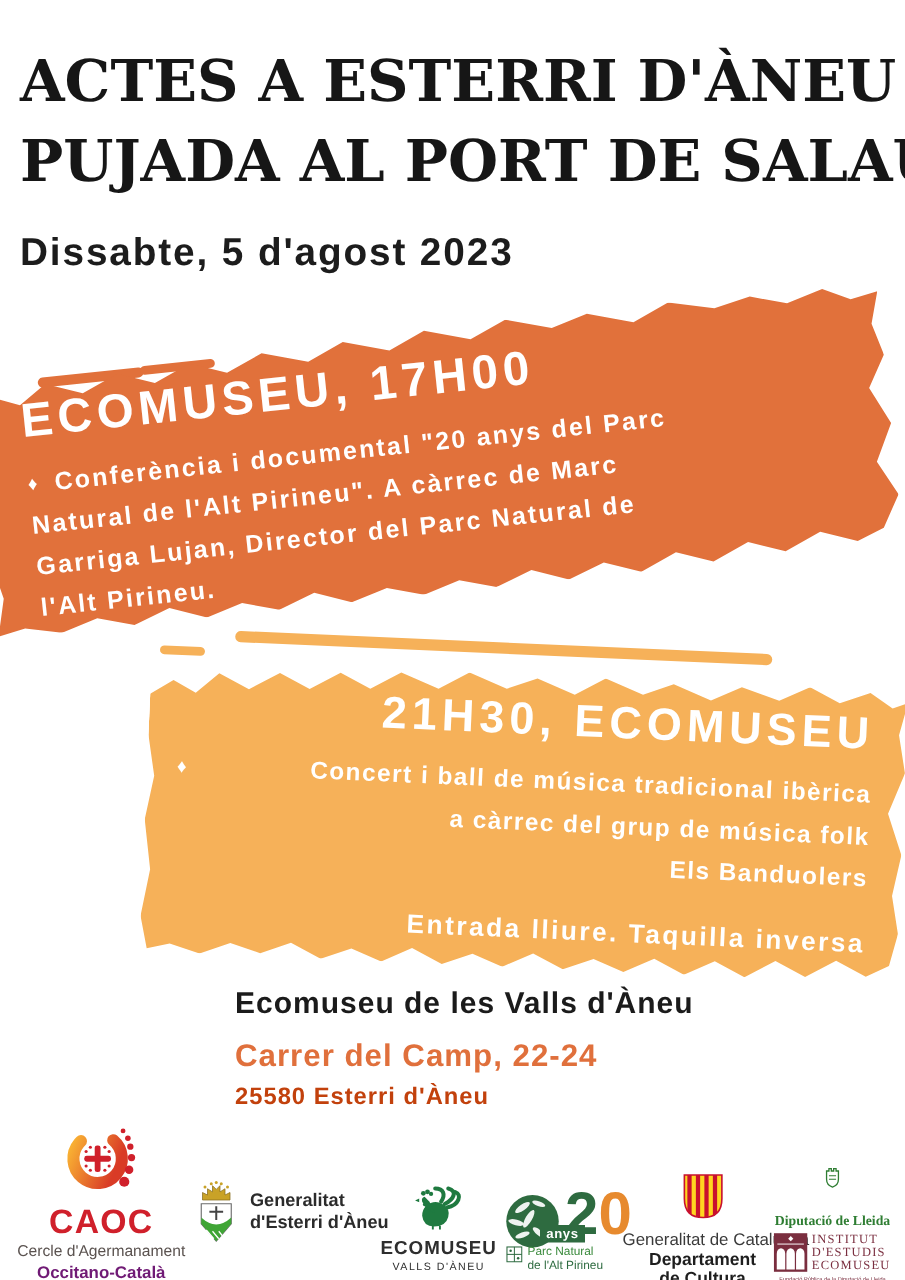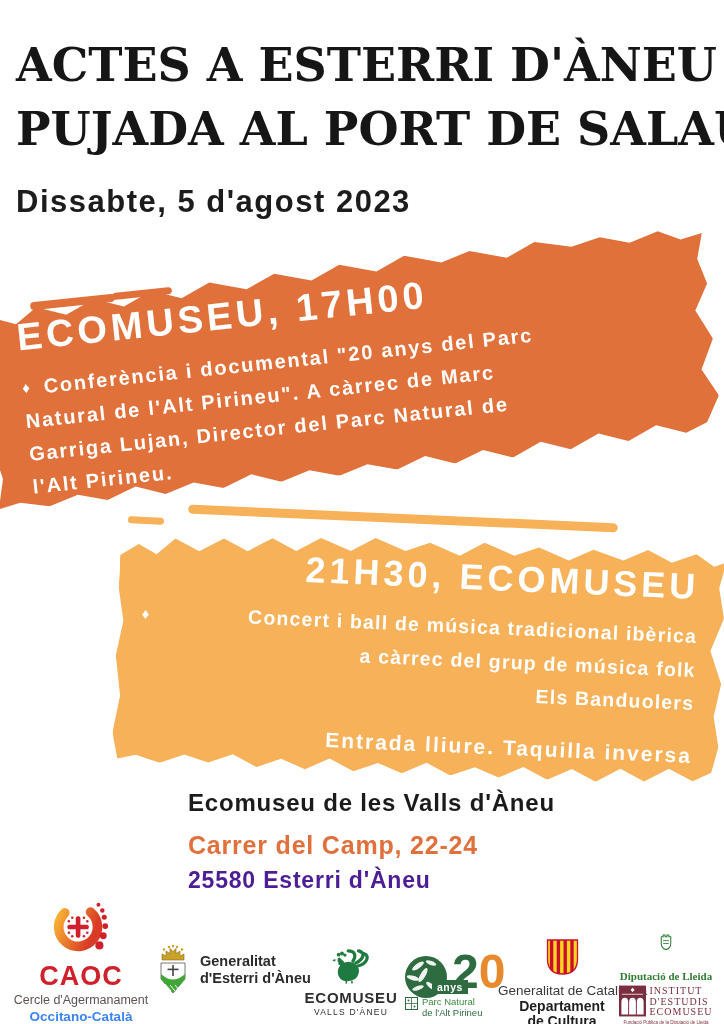--- a/index.html
+++ b/index.html
@@ -43,27 +43,27 @@
   .banner1 .bullet{margin-right:12px;}
   .b2-line1{display:flex;justify-content:space-between;align-items:baseline;}
   .banner2 .note{margin-top:24px;font-size:21px;font-weight:bold;letter-spacing:2px;}
   .frag{position:absolute;border-radius:5px;}
   .frag.o{background:#E1713B;transform:rotate(-6deg);}
   .frag.y{background:#F6B159;transform:rotate(2.5deg);}
   
   .venue{position:absolute;left:188px;top:789px;}
   .venue-name{font-size:24px;font-weight:bold;color:#1b1b1b;letter-spacing:0.8px;}
   .venue-street{margin-top:14px;font-size:25px;font-weight:bold;color:#E0703C;letter-spacing:0.8px;}
-  .venue-city{margin-top:7px;font-size:23px;font-weight:bold;color:#4c1d95;letter-spacing:0.8px;}
+  .venue-city{margin-top:7px;font-size:19px;font-weight:bold;color:#c2410c;letter-spacing:0.8px;}
   
   .logo{position:absolute;text-align:center;}
   .caoc{left:10px;top:896px;width:142px;}
   .caoc-acronym{font-size:27px;font-weight:bold;color:#D0202B;letter-spacing:1px;line-height:1;margin-top:1px;}
   .caoc-l1{font-size:12.5px;color:#5b5350;margin-top:3px;white-space:nowrap;}
-  .caoc-l2{font-size:13.5px;font-weight:bold;color:#3b82f6;margin-top:2px;}
+  .caoc-l2{font-size:13.5px;font-weight:bold;color:#701a75;margin-top:2px;}
   .ajuntament{left:153px;top:940px;display:flex;align-items:center;gap:7px;text-align:left;}
   .ajt-text{font-size:14.5px;font-weight:bold;color:#2b2b2b;line-height:17px;white-space:nowrap;}
   .ecomuseu{left:303px;top:948px;width:96px;}
   .eco-name{font-size:15px;font-weight:bold;color:#2e2e2e;letter-spacing:0.8px;margin-top:1px;}
   .eco-sub{font-size:8.5px;color:#2e2e2e;letter-spacing:1.2px;margin-top:1px;}
   .parc{left:404px;top:946px;width:96px;height:70px;text-align:left;}
   .parc-circle{position:absolute;left:0;top:9px;}
   .parc-20{position:absolute;left:48px;top:2px;font-size:48px;font-weight:bold;line-height:1;font-family:"Liberation Sans",sans-serif;}
   .parc-20 .d1{color:#2E6B40;}
   .parc-20 .d2{color:#E78A2E;}

